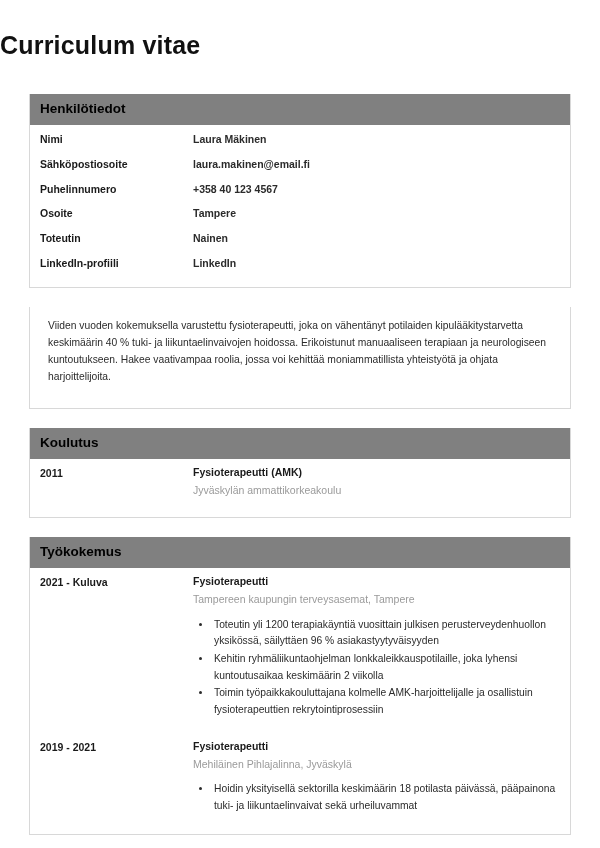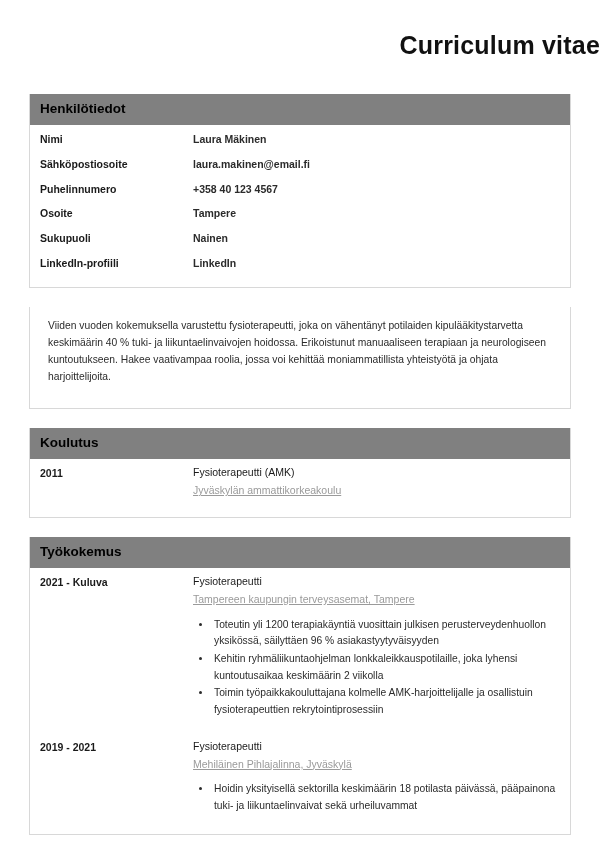--- a/index.html
+++ b/index.html
@@ -15,21 +15,21 @@
     overflow: hidden;
   }
   .page {
     width: 600px;
     height: 848px;
     box-sizing: border-box;
     padding: 0;
     position: relative;
   }
   .doc-title {
-    text-align: right;
+    text-align: left;
     font-size: 25px;
     font-weight: bold;
     letter-spacing: 0.2px;
     color: #111111;
     margin: 0;
     padding-top: 30px;
     padding-bottom: 0;
     line-height: 1.2;
   }
   .section {
@@ -97,30 +97,29 @@
     flex: 0 0 153px;
     font-size: 10.5px;
     font-weight: bold;
     color: #1a1a1a;
     line-height: 1.5;
     padding-top: 1px;
   }
   .entry-main { flex: 1 1 auto; min-width: 0; }
   .entry-title {
     font-size: 10.5px;
-    font-weight: normal;
+    font-weight: bold;
     color: #1a1a1a;
     line-height: 1.5;
   }
   .entry-org {
     font-size: 10.5px;
     color: #9a9a9a;
     line-height: 1.6;
     margin-top: 1px;
-    text-decoration: underline;
   }
   .entry-points {
     margin: 9px 0 0 0;
     padding-left: 19px;
     list-style: disc;
   }
   .entry-points li {
     font-size: 10.3px;
     line-height: 1.62;
     color: #2b2b2b;
@@ -149,21 +148,21 @@
       </div>
       <div class="info-row">
         <div class="info-label">Puhelinnumero</div>
         <div class="info-value">+358 40 123 4567</div>
       </div>
       <div class="info-row">
         <div class="info-label">Osoite</div>
         <div class="info-value">Tampere</div>
       </div>
       <div class="info-row">
-        <div class="info-label">Sukupuoli</div>
+        <div class="info-label">Toteutin</div>
         <div class="info-value">Nainen</div>
       </div>
       <div class="info-row">
         <div class="info-label">LinkedIn-profiili</div>
         <div class="info-value">LinkedIn</div>
       </div>
 
     </div>
   </div>
 

